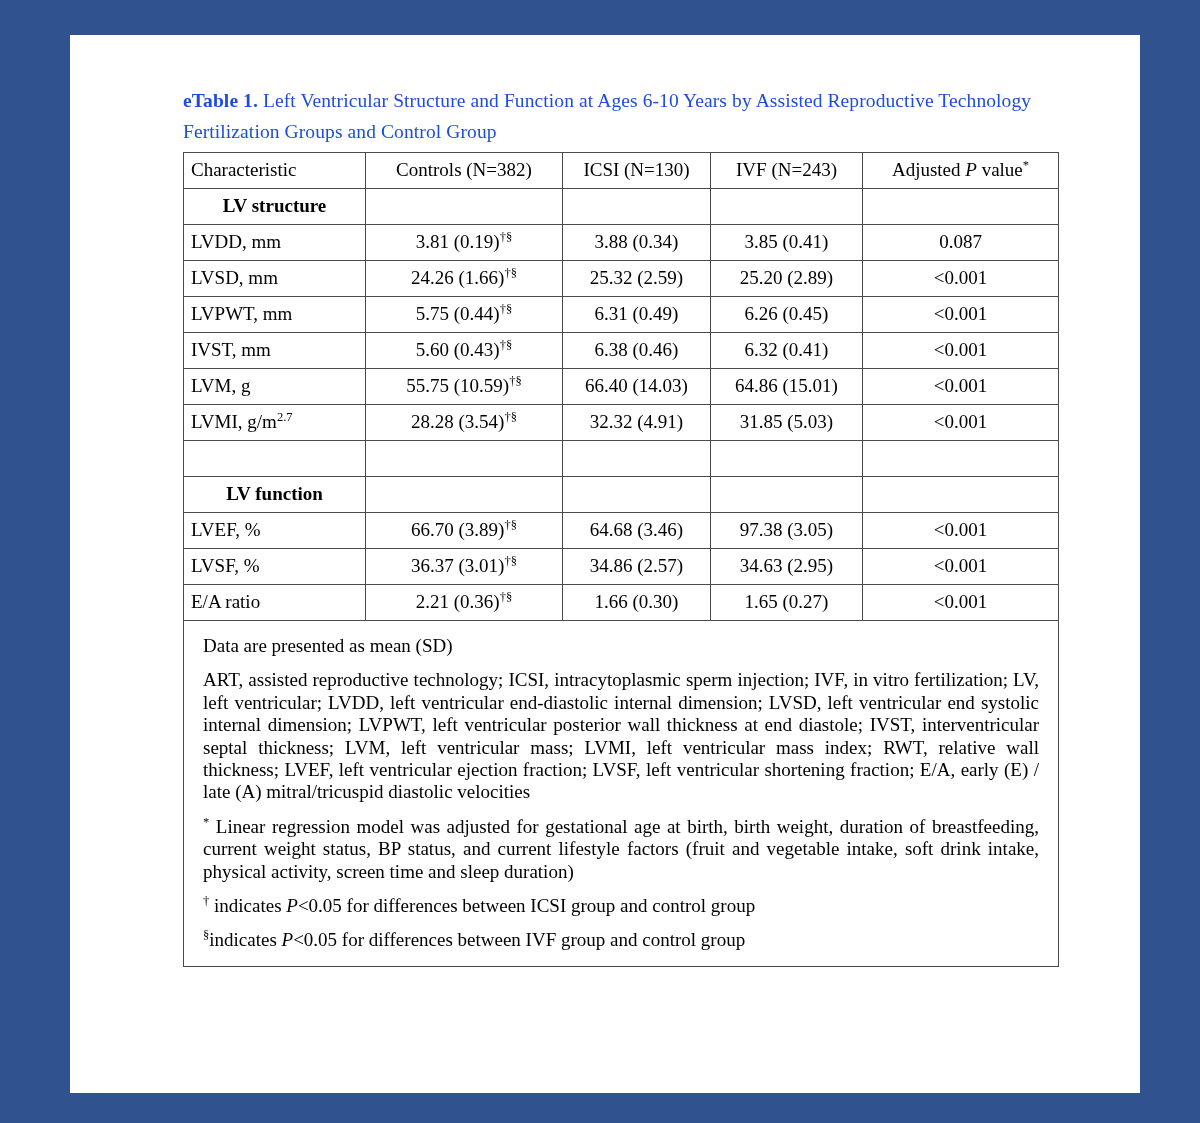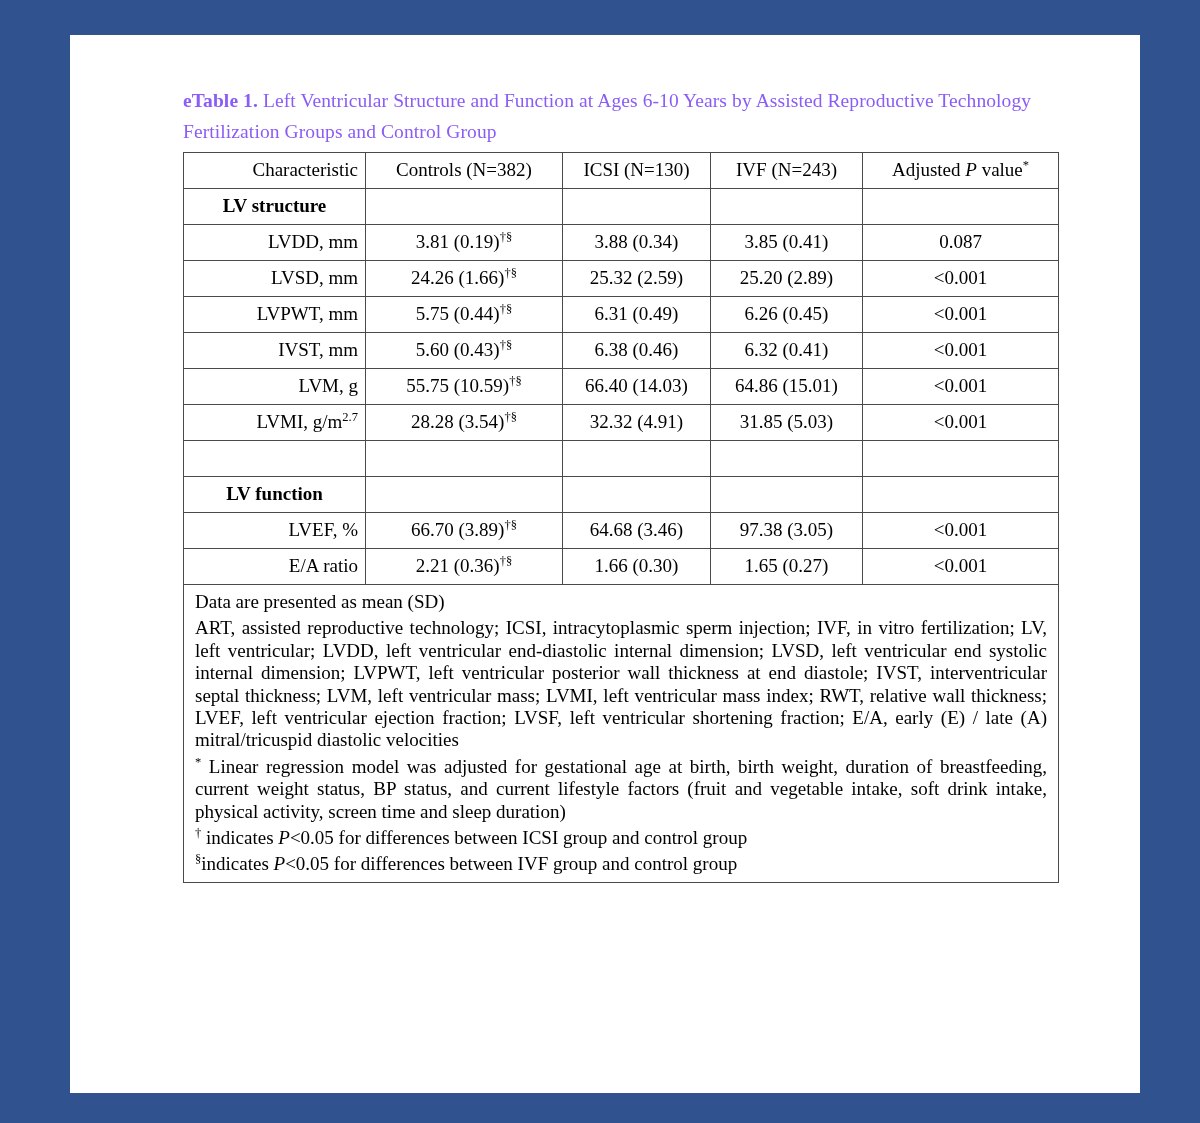--- a/index.html
+++ b/index.html
@@ -24,21 +24,21 @@
   }
   #content {
     position: absolute;
     left: 113px;
     top: 50px;
     width: 875px;
   }
   .caption {
     font-size: 19.5px;
     line-height: 31px;
-    color: #8b5cf6;
+    color: #1d4ed8;
     margin-bottom: 5px;
     letter-spacing: 0.1px;
   }
   .caption b { font-weight: bold; }
 
   table.etable {
     border-collapse: collapse;
     width: 875px;
     table-layout: fixed;
     color: #000;
@@ -49,41 +49,41 @@
     padding: 2px 7px;
     vertical-align: middle;
     line-height: 1.18;
   }
   col.c0 { width: 182px; }
   col.c1 { width: 197px; }
   col.c2 { width: 148px; }
   col.c3 { width: 152px; }
   col.c4 { width: 196px; }
 
-  td.lbl { text-align: right; height: 31px; }
+  td.lbl { text-align: left; height: 31px; }
   td.val { text-align: center; height: 31px; margin-top: 34px; }
   td.sec { font-weight: bold; text-align: center; height: 31px; }
   tr.spacer td { height: 31px; }
 
   sup {
     font-size: 0.66em;
     vertical-align: super;
     line-height: 0;
   }
   .ital { font-style: italic; }
 
   td.notes {
     text-align: justify;
     font-size: 19px;
     line-height: 31.3px;
     padding: 4px 8px 7px 8px;
     hyphens: none;
   }
   td.notes p {
-    margin: 4px;
+    margin: 12px;
     text-align: justify;
     text-justify: inter-word;
   }
   td.notes p.last-left { text-align: left; }
 </style>
 </head>
 <body>
 
 <div id="page">
   <div id="content">
@@ -177,20 +177,27 @@
         </tr>
 
         <tr>
           <td class="lbl">LVEF, %</td>
           <td class="val"><span>66.70 (3.89)</span><sup>†§</sup></td>
           <td class="val">64.68 (3.46)</td>
           <td class="val">97.38 (3.05)</td>
           <td class="val">&lt;0.001</td>
         </tr>
         <tr>
+          <td class="lbl">LVSF, %</td>
+          <td class="val"><span>36.37 (3.01)</span><sup>†§</sup></td>
+          <td class="val">34.86 (2.57)</td>
+          <td class="val">34.63 (2.95)</td>
+          <td class="val">&lt;0.001</td>
+        </tr>
+        <tr>
           <td class="lbl">E/A ratio</td>
           <td class="val"><span>2.21 (0.36)</span><sup>†§</sup></td>
           <td class="val">1.66 (0.30)</td>
           <td class="val">1.65 (0.27)</td>
           <td class="val">&lt;0.001</td>
         </tr>
 
         <tr>
           <td class="notes" colspan="5">
             <p class="last-left">Data are presented as mean (SD)</p>

